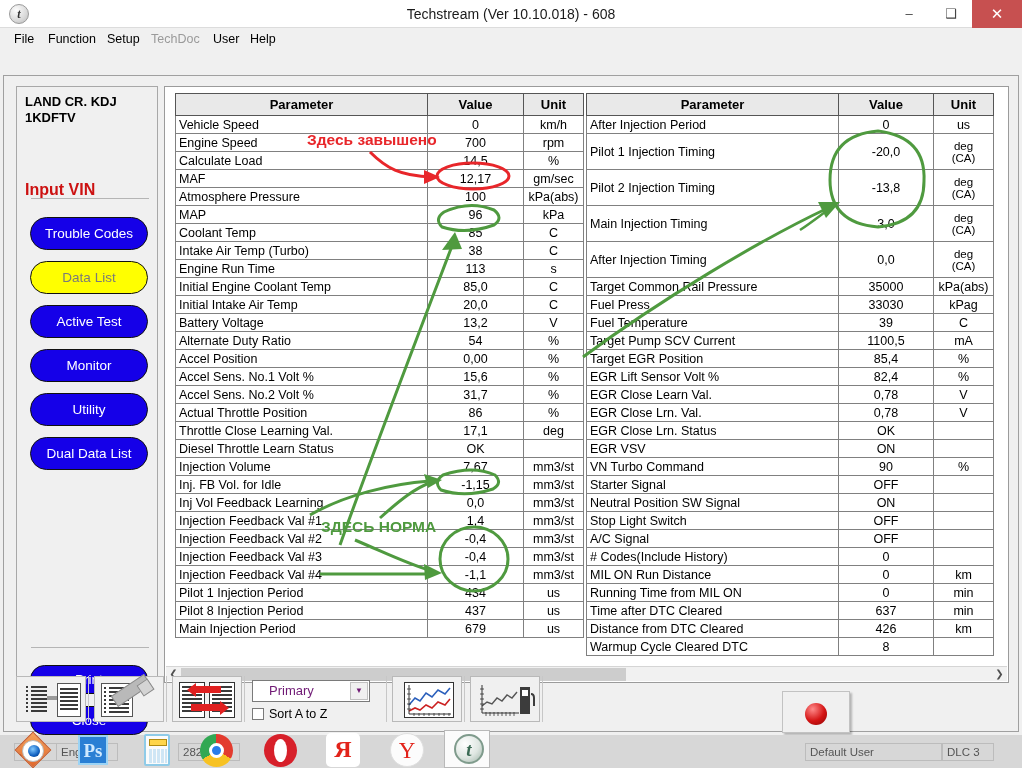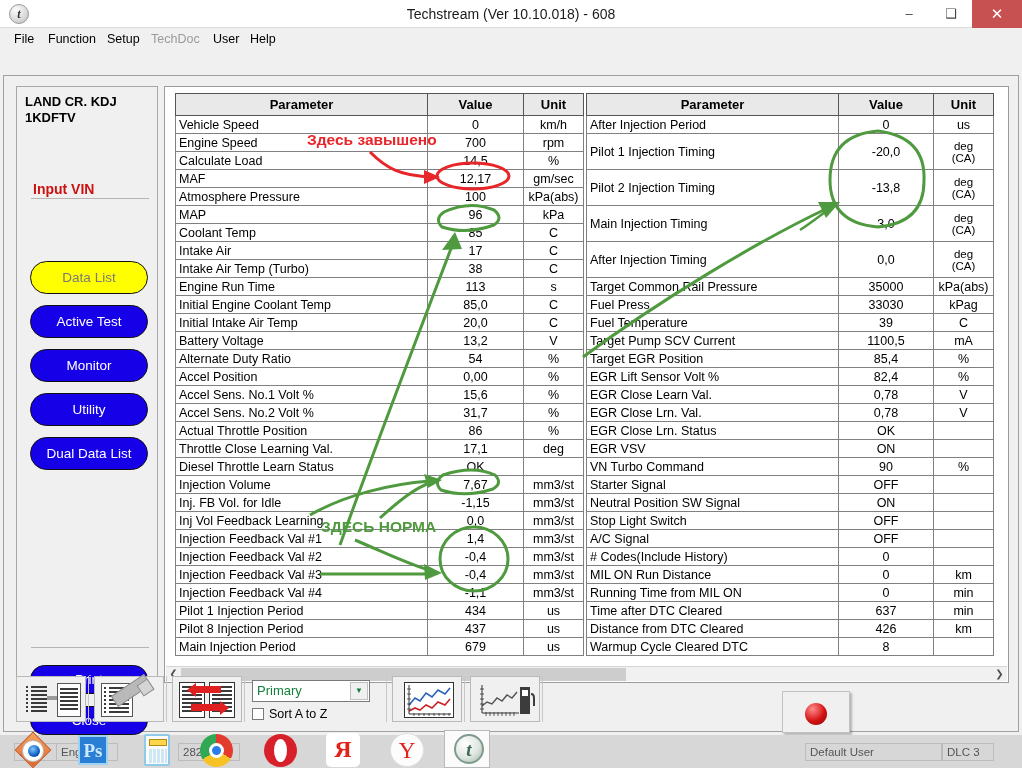--- a/index.html
+++ b/index.html
@@ -78,22 +78,22 @@
   
   .sidebar {
     position: absolute; left: 12px; top: 10px; width: 142px; height: 635px;
     background: #f0f0f0; border: 1px solid #a8a8a8;
   }
   .vehicle-name {
     position: absolute; left: 8px; top: 7px; width: 130px;
     font-size: 13px; font-weight: bold; color: #000; line-height: 16px;
   }
   .input-vin {
-    position: absolute; left: 16px; top: 94px; width: 120px;
-    font-size: 14px; color: #cc1111; font-weight: bold;
+    position: absolute; left: 8px; top: 94px; width: 120px;
+    font-size: 16px; color: #cc1111; font-weight: bold;
   }
   .vin-rule {
     position: absolute; left: 14px; top: 111px; width: 118px; height: 1px;
     background: #b5b5b5;
   }
   .nav-btn {
     position: absolute; left: 13px; width: 118px; height: 33px;
     border-radius: 17px; background: #1500e8; border: 1px solid #101010;
     color: #ffffff; font-size: 13.5px; text-align: center; line-height: 31px;
     cursor: default;
@@ -165,21 +165,21 @@
   .tool-btn {
     position: absolute; top: 0; width: 70px; height: 46px;
     background: #f0f0f0; border: 1px solid #b9b9b9;
   }
   .tool-sep {
     position: absolute; top: 0; width: 1px; height: 46px; background: #c7c7c7;
   }
   .combo {
     position: absolute; width: 118px; height: 22px;
     border: 1px solid #7a7a7a; background: #fff; font-size: 13px;
-    line-height: 20px; padding-left: 4px; color: #15803d;
+    line-height: 20px; padding-left: 16px; color: #701a75;
   }
   .combo-arrow {
     position: absolute; right: 1px; top: 1px; width: 18px; height: 18px;
     background: #f0f0f0; border: 1px solid #c0c0c0;
     text-align: center; line-height: 16px; font-size: 8px;
   }
   .chkrow { position: absolute; font-size: 12.5px; color: #000; }
   .chkbox {
     display: inline-block; width: 12px; height: 12px;
     border: 1px solid #7a7a7a; background: #fff; vertical-align: -2px;
@@ -341,20 +341,21 @@
     <div class="tab active" style="left:198px">Engine Live</div>
   </div>
 
   <div class="content-frame">
 
     <div class="sidebar">
       <div class="vehicle-name"><span>LAND CR. KDJ</span><br><span>1KDFTV</span></div>
       <div class="input-vin">Input VIN</div>
       <div class="vin-rule"></div>
 
+      <div class="nav-btn" style="top:130px">Trouble Codes</div>
       <div class="nav-btn selected" style="top:174px">Data List</div>
       <div class="nav-btn" style="top:218px">Active Test</div>
       <div class="nav-btn" style="top:262px">Monitor</div>
       <div class="nav-btn" style="top:306px">Utility</div>
       <div class="nav-btn" style="top:350px">Dual Data List</div>
 
       <div class="side-rule"></div>
       <div class="nav-btn bottom btn-print">Print</div>
       <div class="nav-btn bottom btn-close">Close</div>
     </div>
@@ -402,25 +403,20 @@
                 <td class="u">kPa(abs)</td>
               </tr>
               <tr>
                 <td class="">MAP</td>
                 <td class="v">96</td>
                 <td class="u">kPa</td>
               </tr>
               <tr>
                 <td class="">Coolant Temp</td>
                 <td class="v">85</td>
-                <td class="u">C</td>
-              </tr>
-              <tr>
-                <td class="">Intake Air</td>
-                <td class="v">17</td>
                 <td class="u">C</td>
               </tr>
               <tr>
                 <td class="">Intake Air Temp (Turbo)</td>
                 <td class="v">38</td>
                 <td class="u">C</td>
               </tr>
               <tr>
                 <td class="">Engine Run Time</td>
                 <td class="v">113</td>

